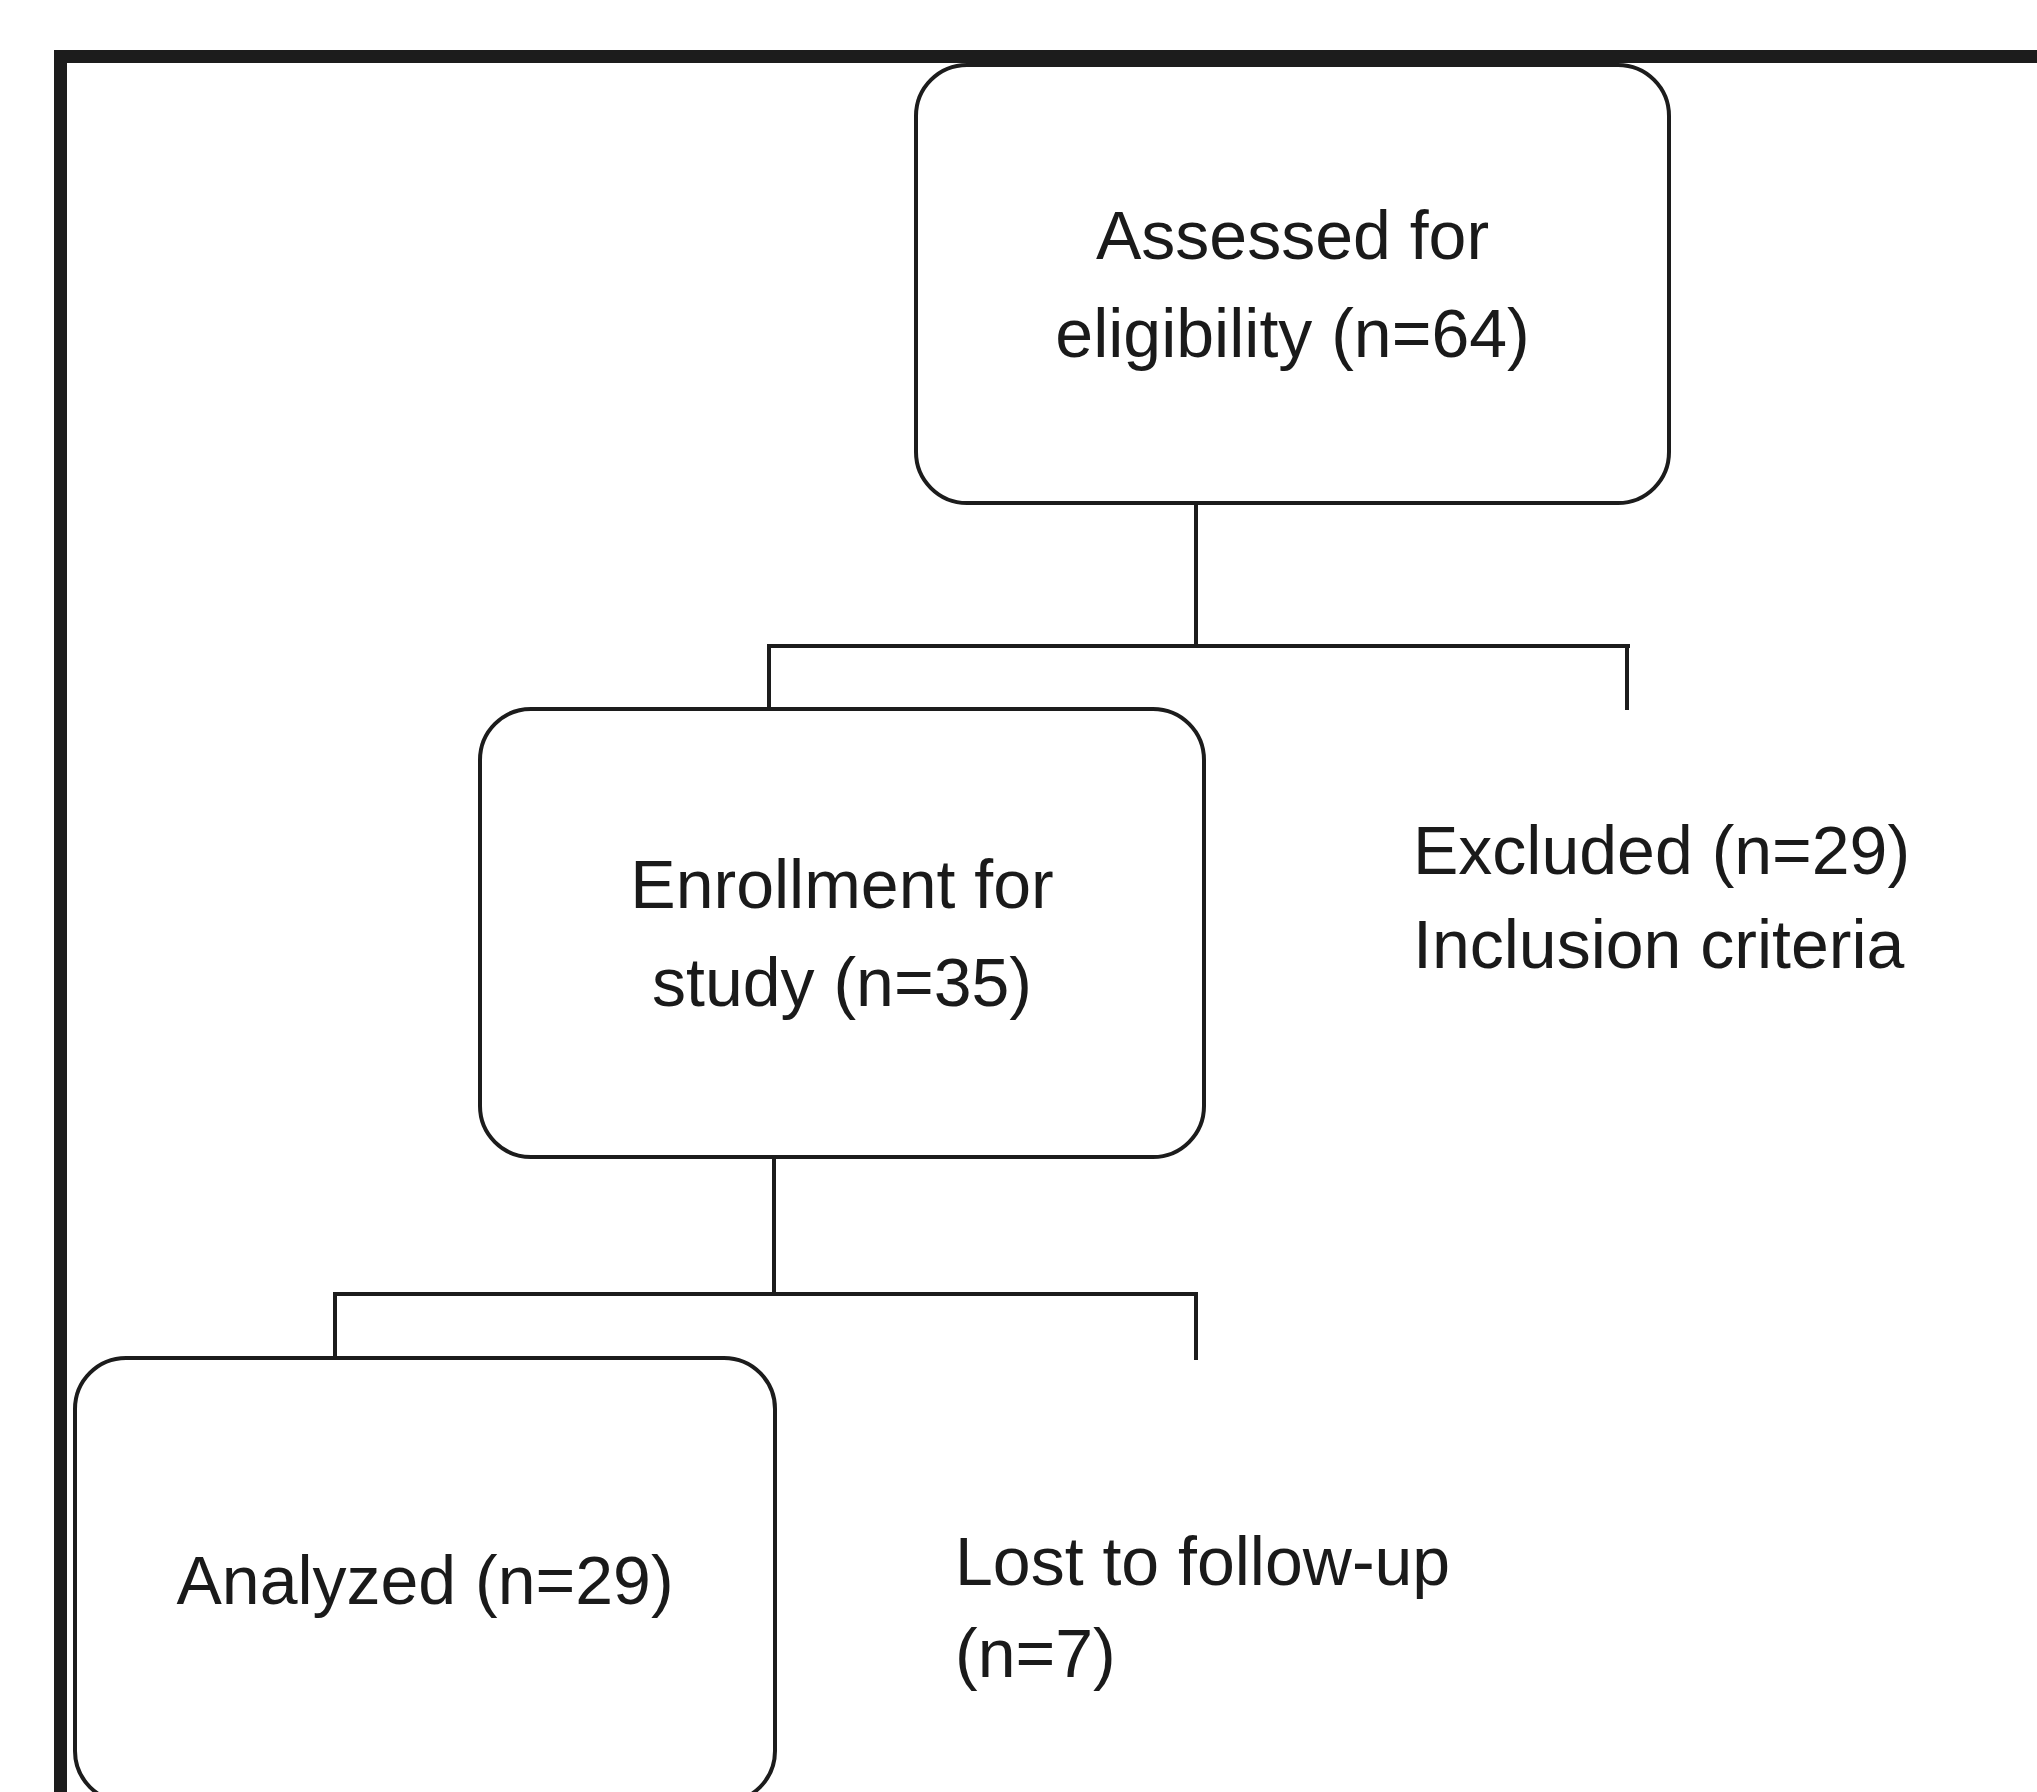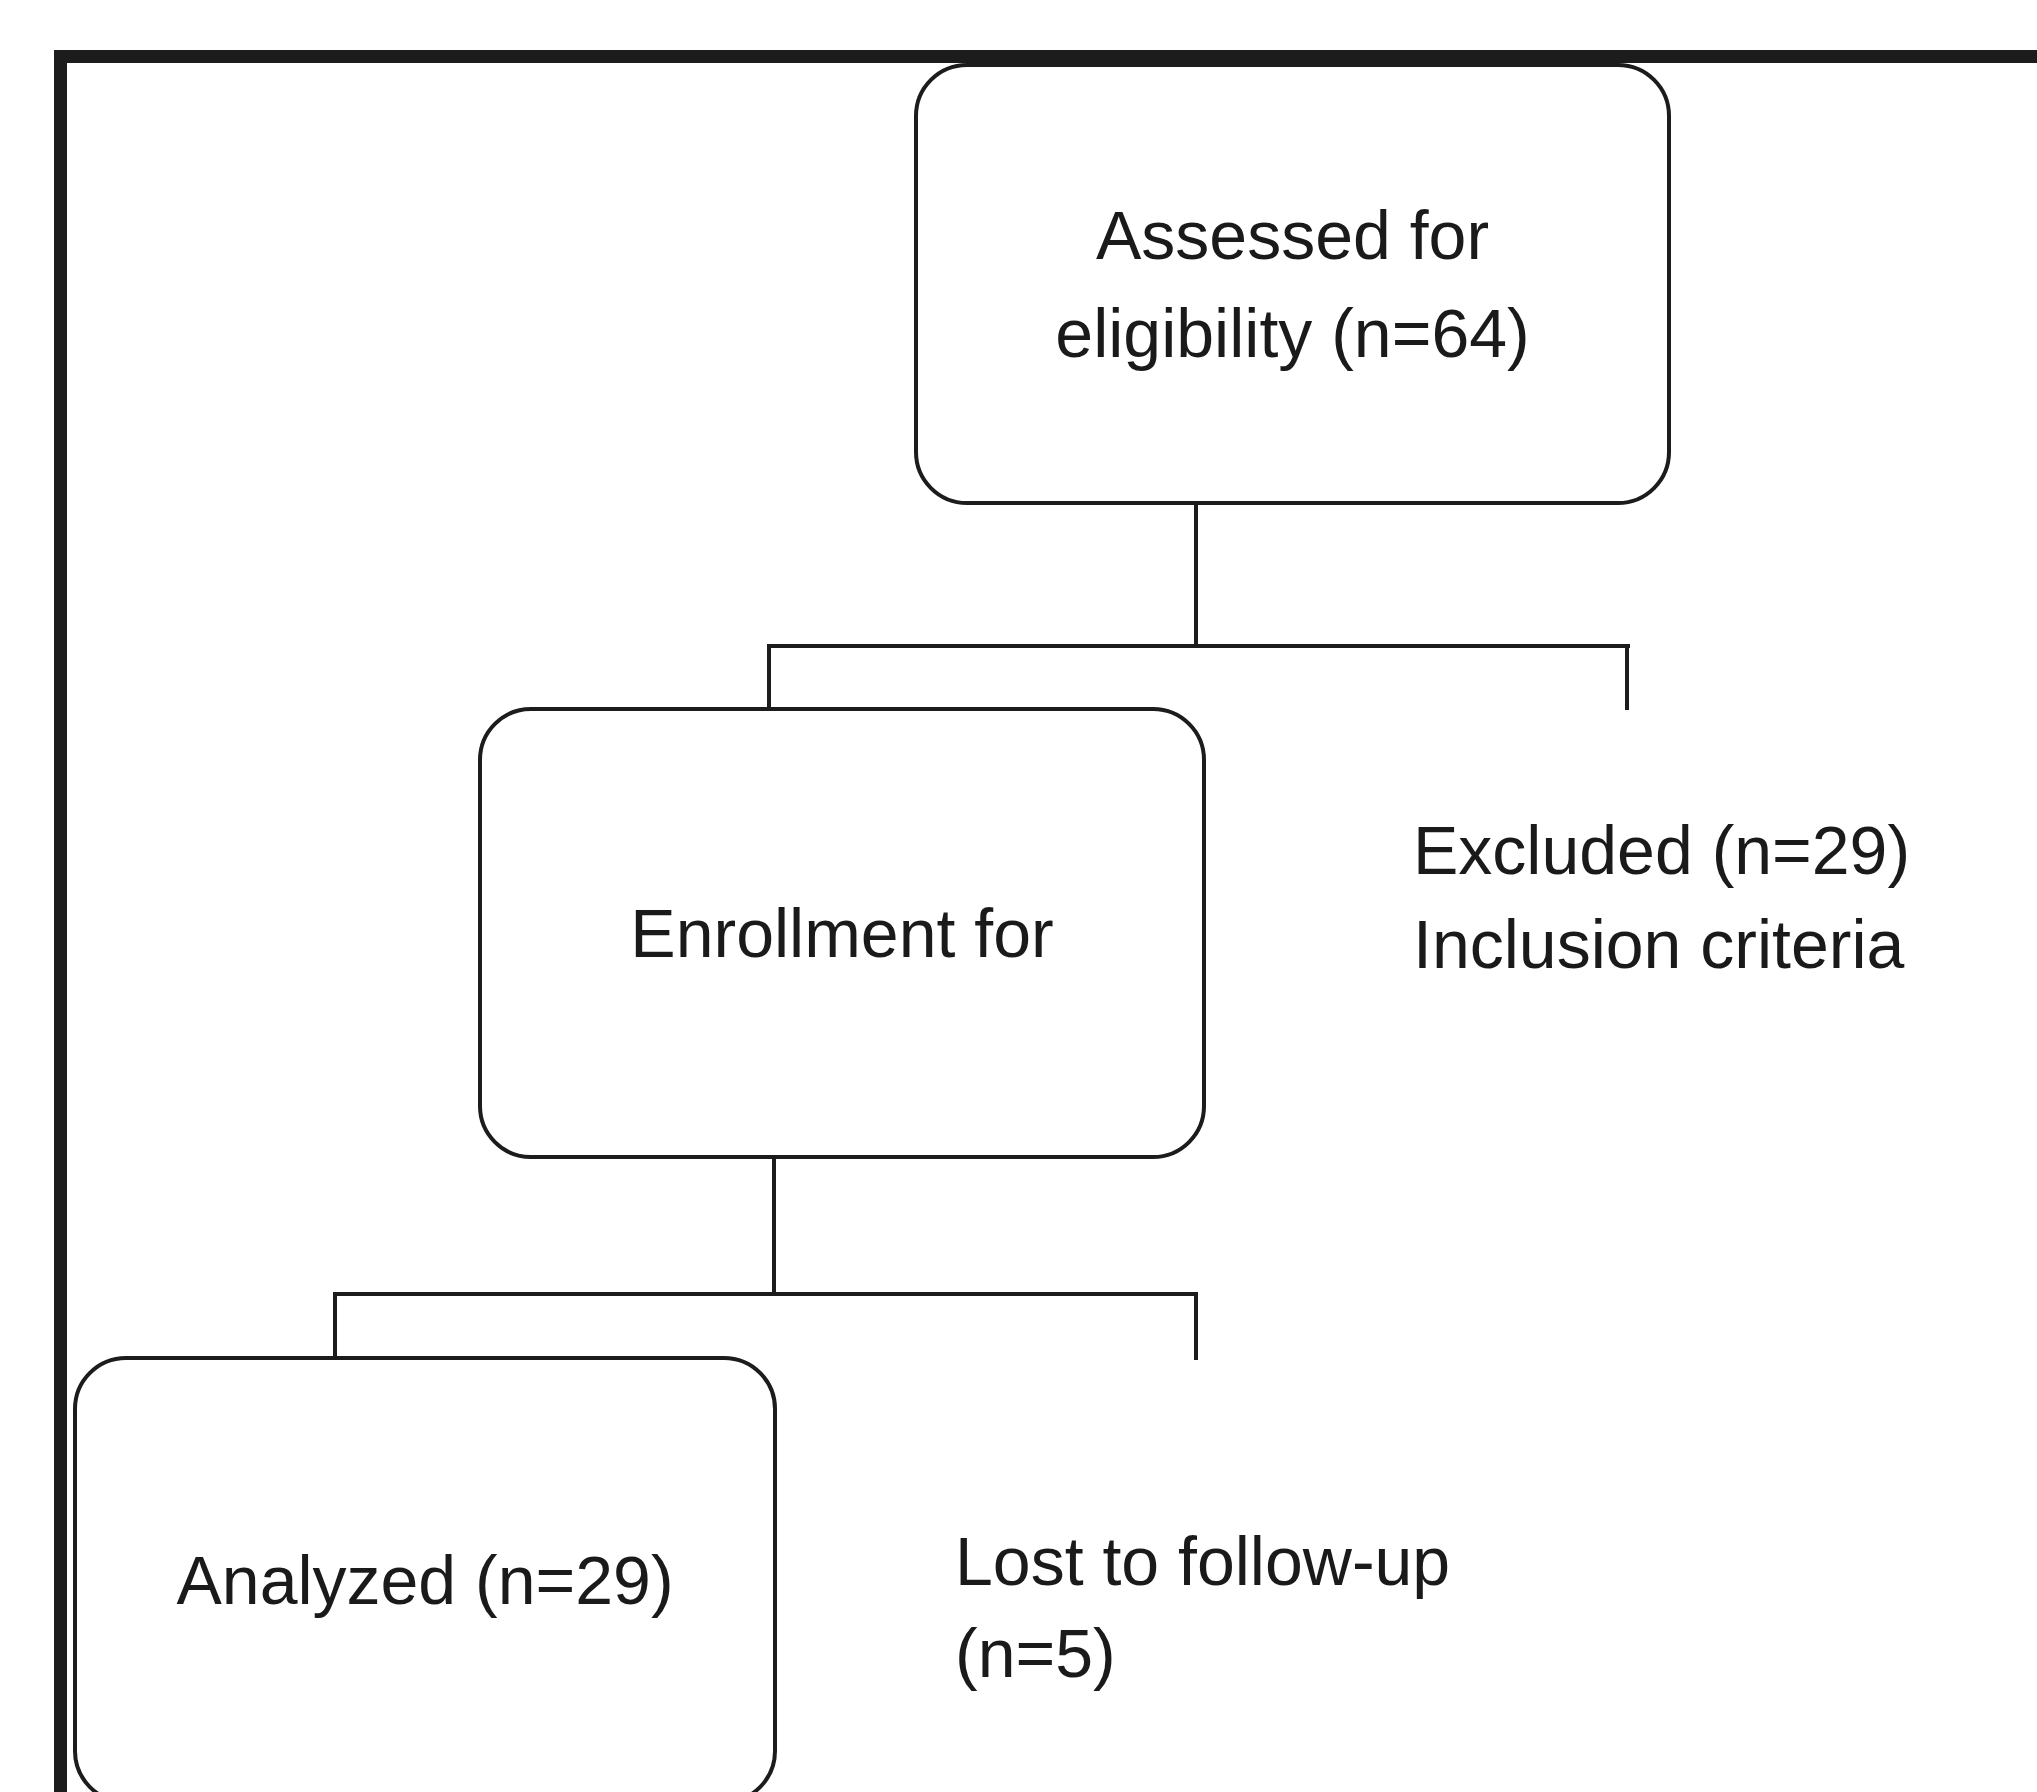--- a/index.html
+++ b/index.html
@@ -88,35 +88,36 @@
     <span class="line">eligibility (n=64)</span>
   </div>
 
   <div class="seg c1-stem"></div>
   <div class="seg c1-bar"></div>
   <div class="seg c1-left-drop"></div>
   <div class="seg c1-right-drop"></div>
 
   <div class="box box-enrollment">
     <span class="line">Enrollment for</span>
+    <span class="line">study (n=35)</span>
   </div>
 
   <div class="textblock tb-excluded">
     <span class="line">Excluded (n=29)</span>
     <span class="line">Inclusion criteria</span>
   </div>
 
   <div class="seg c2-stem"></div>
   <div class="seg c2-bar"></div>
   <div class="seg c2-left-drop"></div>
   <div class="seg c2-right-drop"></div>
 
   <div class="box box-analyzed">
     <span class="line">Analyzed (n=29)</span>
   </div>
 
   <div class="textblock tb-lost">
     <span class="line">Lost to follow-up</span>
-    <span class="line">(n=5)</span>
+    <span class="line">(n=7)</span>
   </div>
 
 </div>
 
 
 </body></html>

